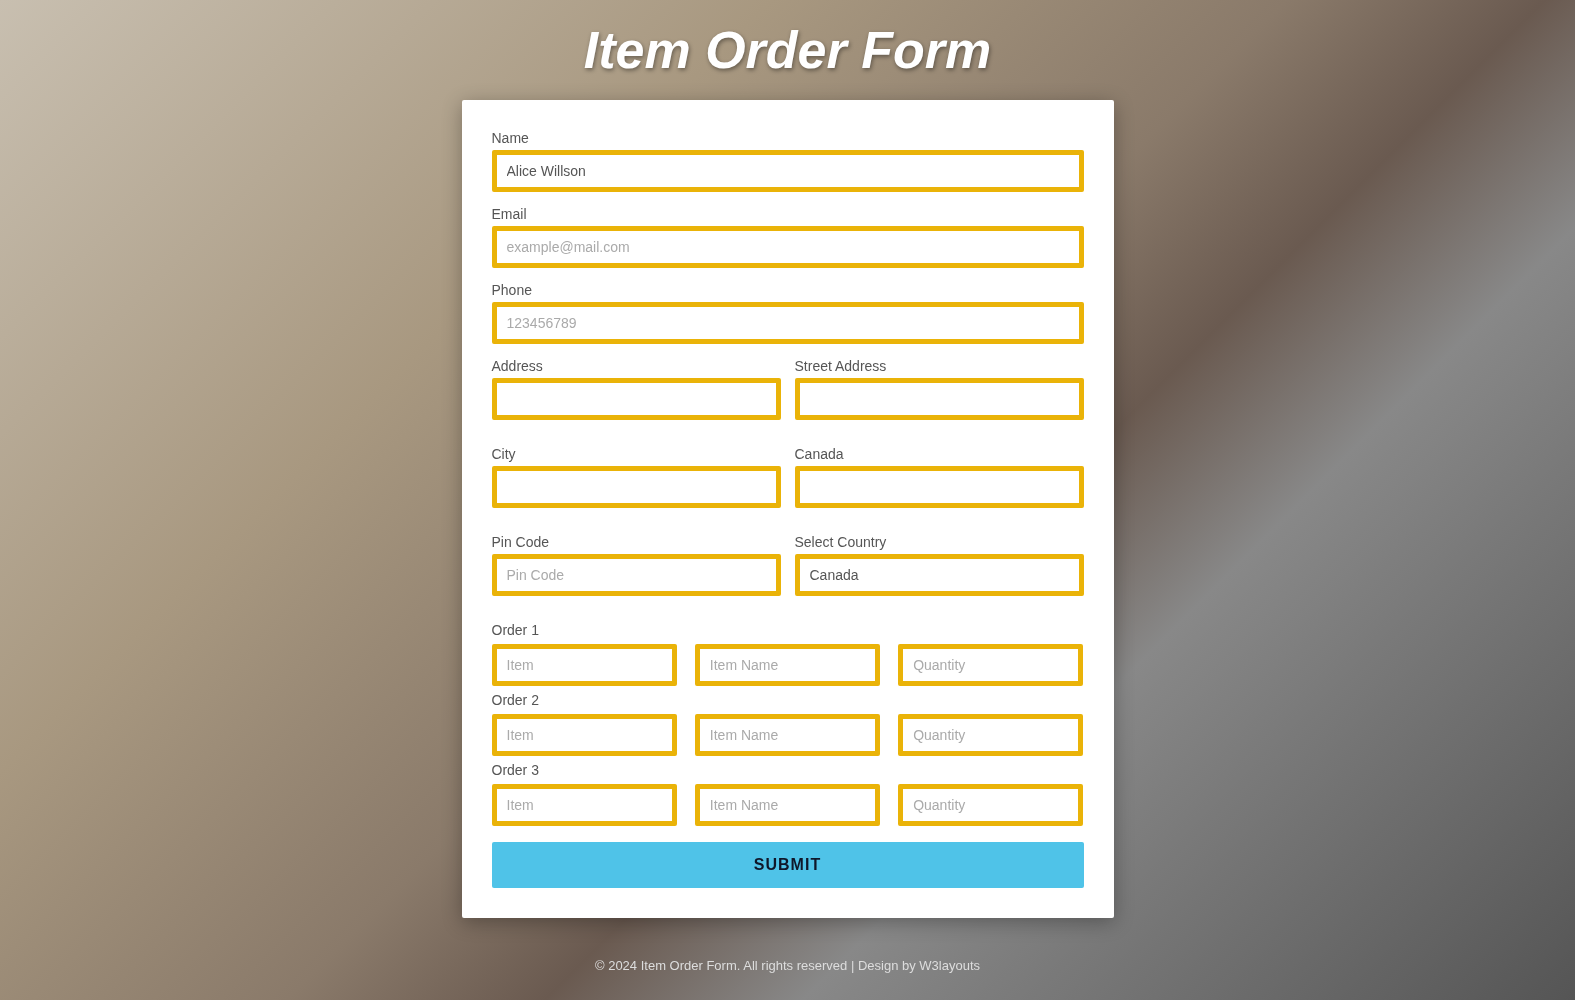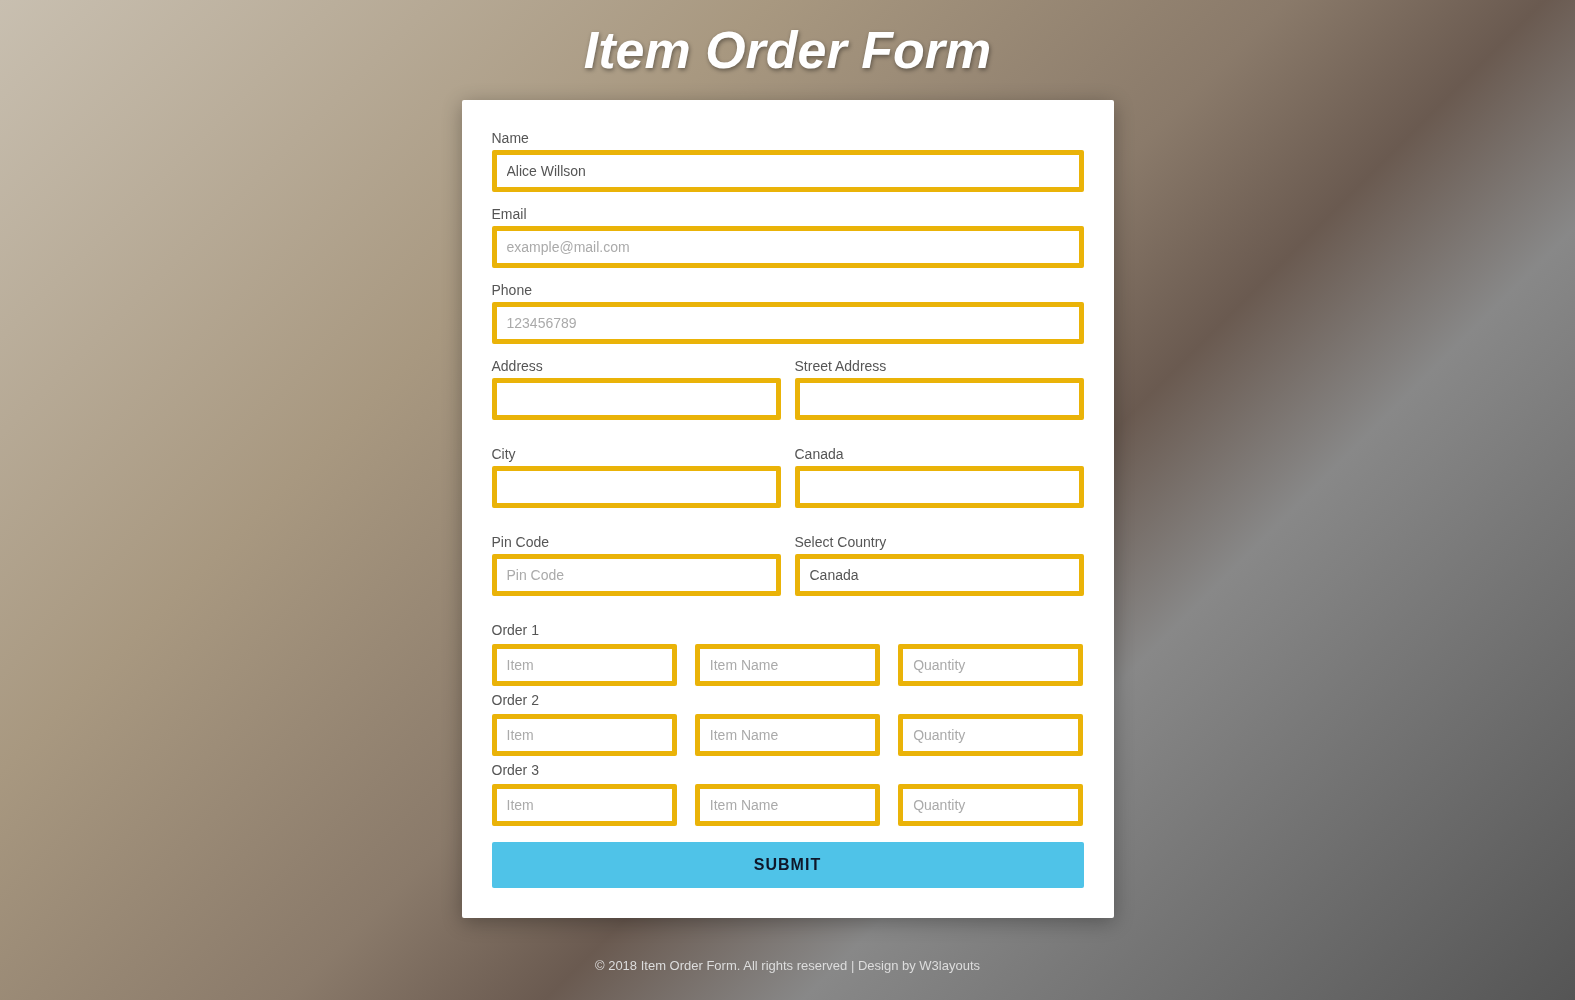--- a/index.html
+++ b/index.html
@@ -225,15 +225,15 @@
         <input class="form-input" type="text" placeholder="Quantity" style="">
       </div>
     </div>
 
     
     <button class="submit-btn">SUBMIT</button>
 
   </div>
 
   <div class="footer">
-    <span>© 2018 Item Order Form. All rights reserved | Design by W3layouts</span>
+    <span>© 2024 Item Order Form. All rights reserved | Design by W3layouts</span>
   </div>
 </div>
 
 </body></html>

